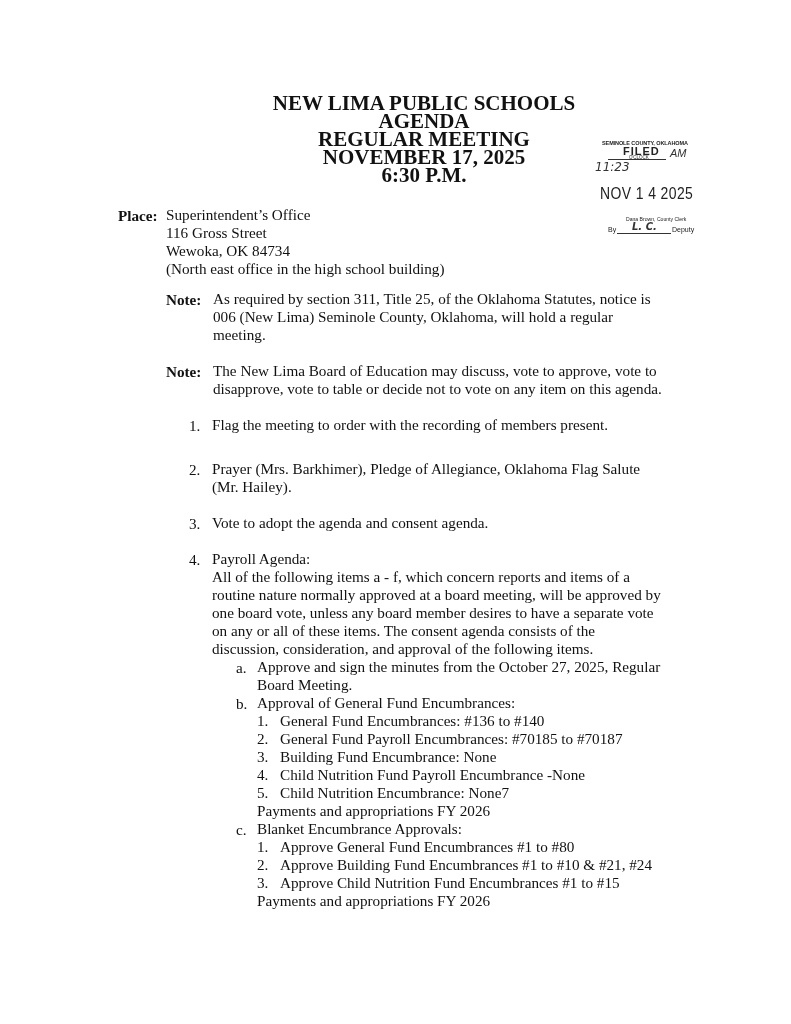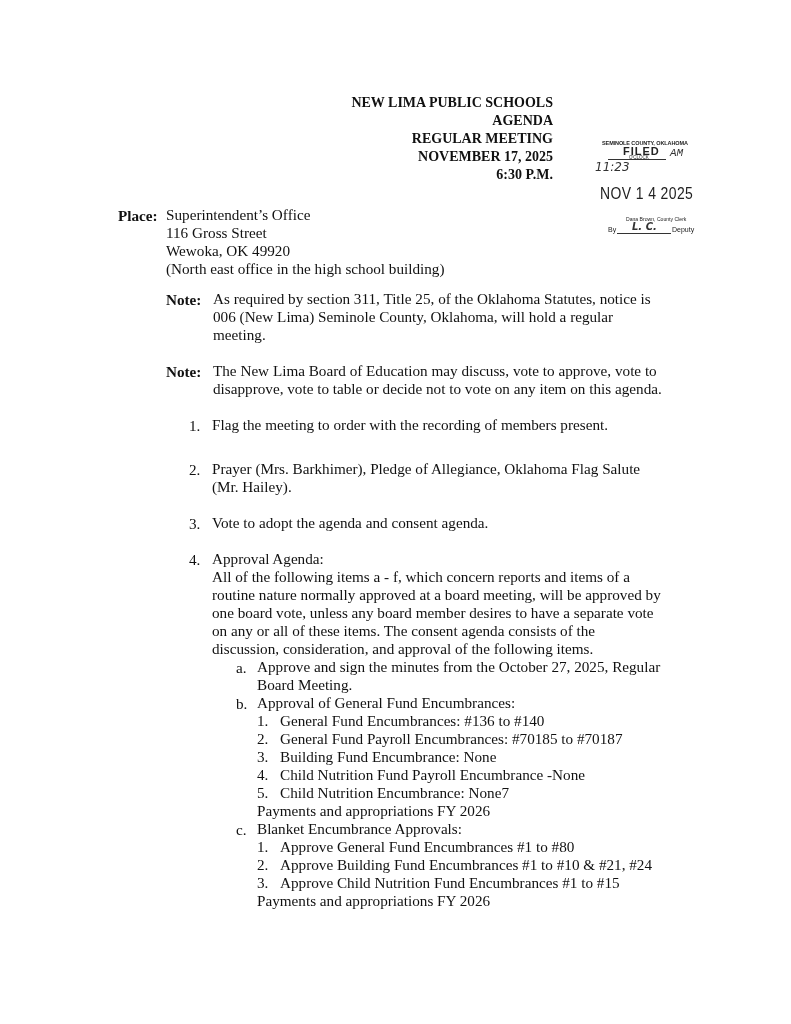--- a/index.html
+++ b/index.html
@@ -3,29 +3,29 @@
 <meta charset="utf-8">
 <style>
   html, body { margin: 0; padding: 0; background: #ffffff; }
   body {
     width: 791px; height: 1024px; position: relative; overflow: hidden;
     font-family: "Liberation Serif", "DejaVu Serif", serif;
     color: #111111;
     font-size: 15.2px;
   }
   .abs { position: absolute; white-space: nowrap; }
-  .header { position: absolute; left: 243px; top: 94px; width: 310px; text-align: right; font-weight: bold; font-size: 14px; line-height: 18px; }
+  .header { position: absolute; left: 269px; top: 94px; width: 310px; text-align: center; font-weight: bold; font-size: 21px; line-height: 18px; }
   .header div { white-space: nowrap; }
   .stamp { position: absolute; left: 590px; top: 140px; width: 130px; font-family: "Liberation Sans", "DejaVu Sans", sans-serif; color: #222; }
   .stamp .county { font-size: 5.5px; font-weight: bold; letter-spacing: -0.1px; position:absolute; left: 12px; top: 0px; white-space: nowrap; }
   .stamp .filed-row { position: absolute; left: 0; top: 6px; width: 130px; height: 16px; }
   .stamp .hw1 { position:absolute; left: 5px; top: 14px; font-family: "DejaVu Sans", sans-serif; font-style: italic; font-size: 12px; color:#333; }
   .stamp .filed { position:absolute; left: 33px; top: -1px; font-size: 11px; letter-spacing: 1px; font-weight: bold; }
   .stamp .oclock { position:absolute; left: 39px; top: 9px; font-size: 4.5px; }
-  .stamp .hw2 { position:absolute; left: 80px; top: 1px; font-family: Liberation Mono, monospace; font-style: italic; font-size: 11px; color:#333; }
+  .stamp .hw2 { position:absolute; left: 80px; top: 1px; font-family: Liberation Sans, sans-serif; font-style: italic; font-size: 11px; color:#333; }
   .stamp .line1 { position:absolute; left: 18px; top: 13px; width: 58px; border-bottom: 1px solid #333; }
   .stamp .date { position:absolute; left: 10px; top: 44px; font-size: 17px; letter-spacing: 0.5px; transform: scaleX(0.82); transform-origin: left; white-space: nowrap; }
   .stamp .clerk { position:absolute; left: 36px; top: 76px; font-size: 6px; white-space: nowrap; transform: scaleX(0.85); transform-origin:left; }
   .stamp .by-row { position:absolute; left: 18px; top: 84px; width: 110px; height: 12px; font-size: 7px; }
   .stamp .by { position:absolute; left: 0; top: 2px; }
   .stamp .byline { position:absolute; left: 9px; top: 9px; width: 54px; border-bottom: 1px solid #333; }
   .stamp .sig { position:absolute; left: 24px; top: -3px; font-family: "DejaVu Sans", sans-serif; font-style: italic; font-size: 10px; color:#333;font-weight:bold; }
   .stamp .deputy { position:absolute; left: 64px; top: 2px; }
   .lh { line-height: 18px; }
   .bold { font-weight: bold; }
@@ -57,21 +57,21 @@
     <span class="byline"></span>
     <span class="sig">L. C.</span>
     <span class="deputy">Deputy</span>
   </div>
 </div>
 
 <div class="abs bold" style="left:118px; top:207px;text-align:center;">Place:</div>
 <div class="abs lh" style="left:166px; top:206px;">
   <div>Superintendent’s Office</div>
   <div>116 Gross Street</div>
-  <div>Wewoka, OK 49920</div>
+  <div>Wewoka, OK 84734</div>
   <div>(North east office in the high school building)</div>
 </div>
 
 <div class="abs bold" style="left:166px; top:291px;">Note:</div>
 <div class="abs lh" style="left:213px; top:290px;">
   <div>As required by section 311, Title 25, of the Oklahoma Statutes, notice is</div>
   <div>006 (New Lima) Seminole County, Oklahoma, will hold a regular</div>
   <div>meeting.</div>
 </div>
 
@@ -92,21 +92,21 @@
   <div>(Mr. Hailey).</div>
 </div>
 
 <div class="abs" style="left:189px; top:515px;">3.</div>
 <div class="abs lh" style="left:212px; top:514px;">
   <div>Vote to adopt the agenda and consent agenda.</div>
 </div>
 
 <div class="abs" style="left:189px; top:551px;">4.</div>
 <div class="abs lh" style="left:212px; top:550px;">
-  <div>Approval Agenda:</div>
+  <div>Payroll Agenda:</div>
 </div>
 
 <div class="abs lh" style="left:212px; top:568px;">
   <div>All of the following items a - f, which concern reports and items of a</div>
   <div>routine nature normally approved at a board meeting, will be approved by</div>
   <div>one board vote, unless any board member desires to have a separate vote</div>
   <div>on any or all of these items.  The consent agenda consists of the</div>
   <div>discussion, consideration, and approval of the following items.</div>
 </div>
 

